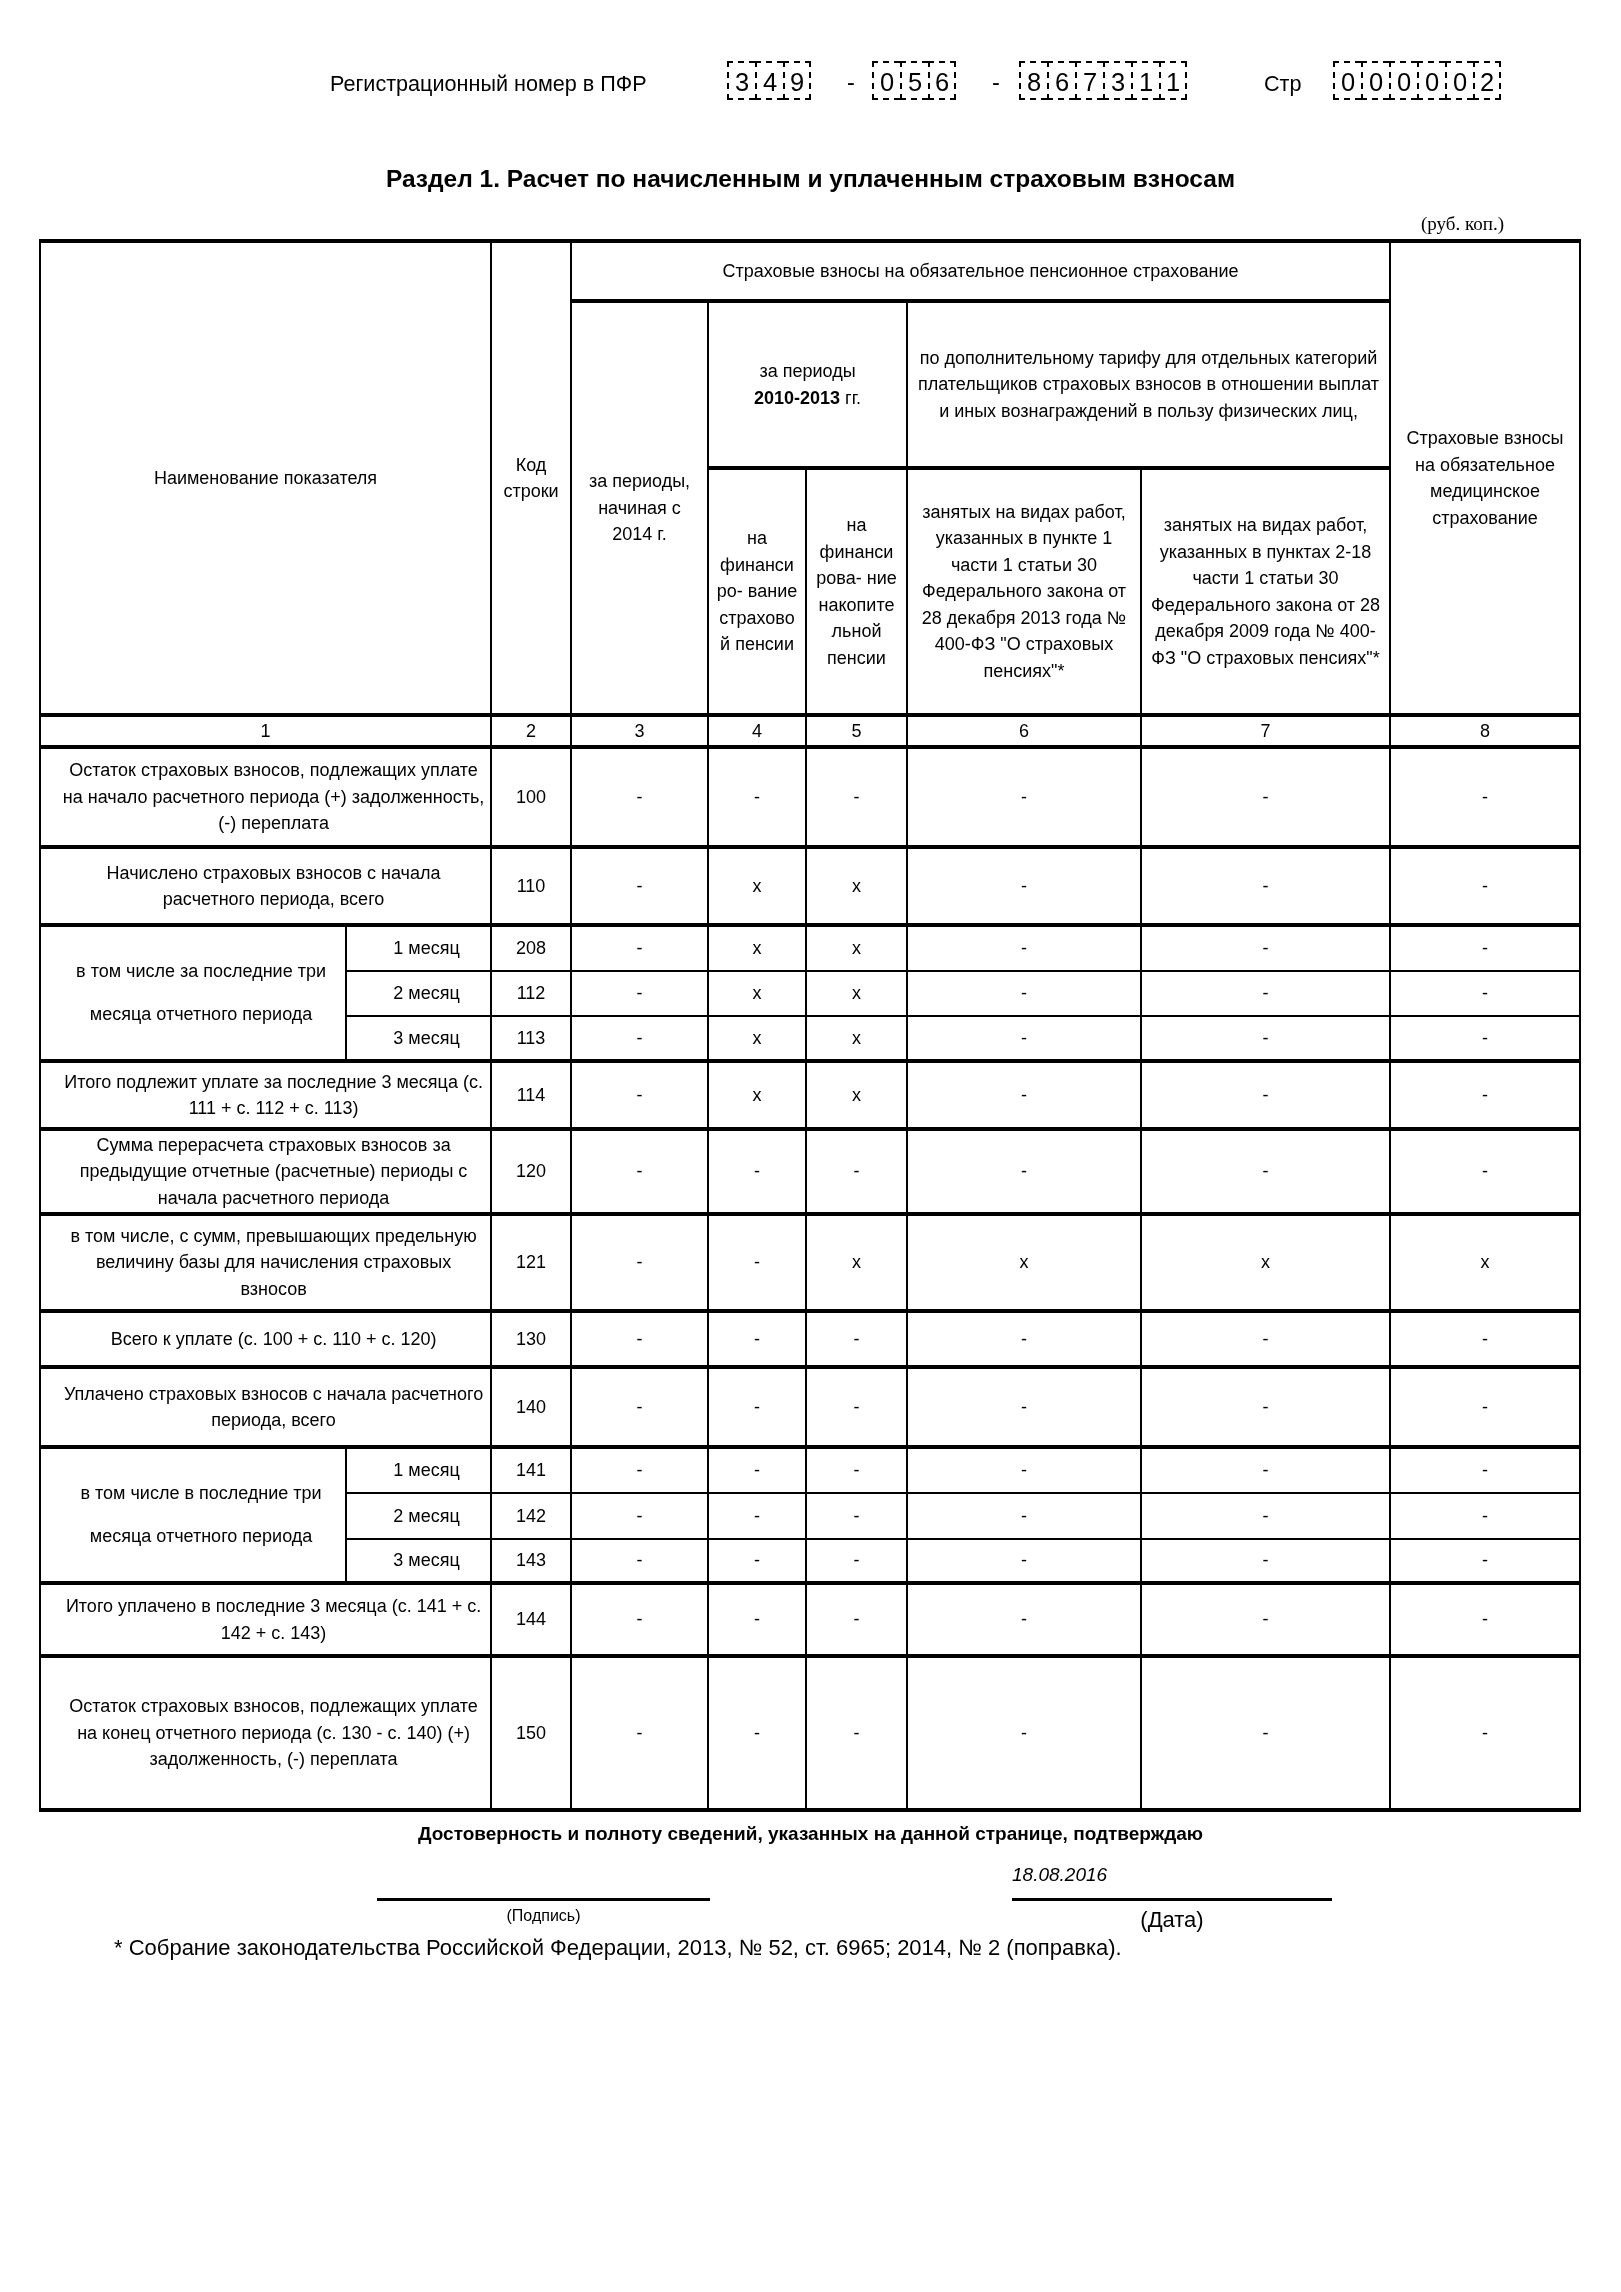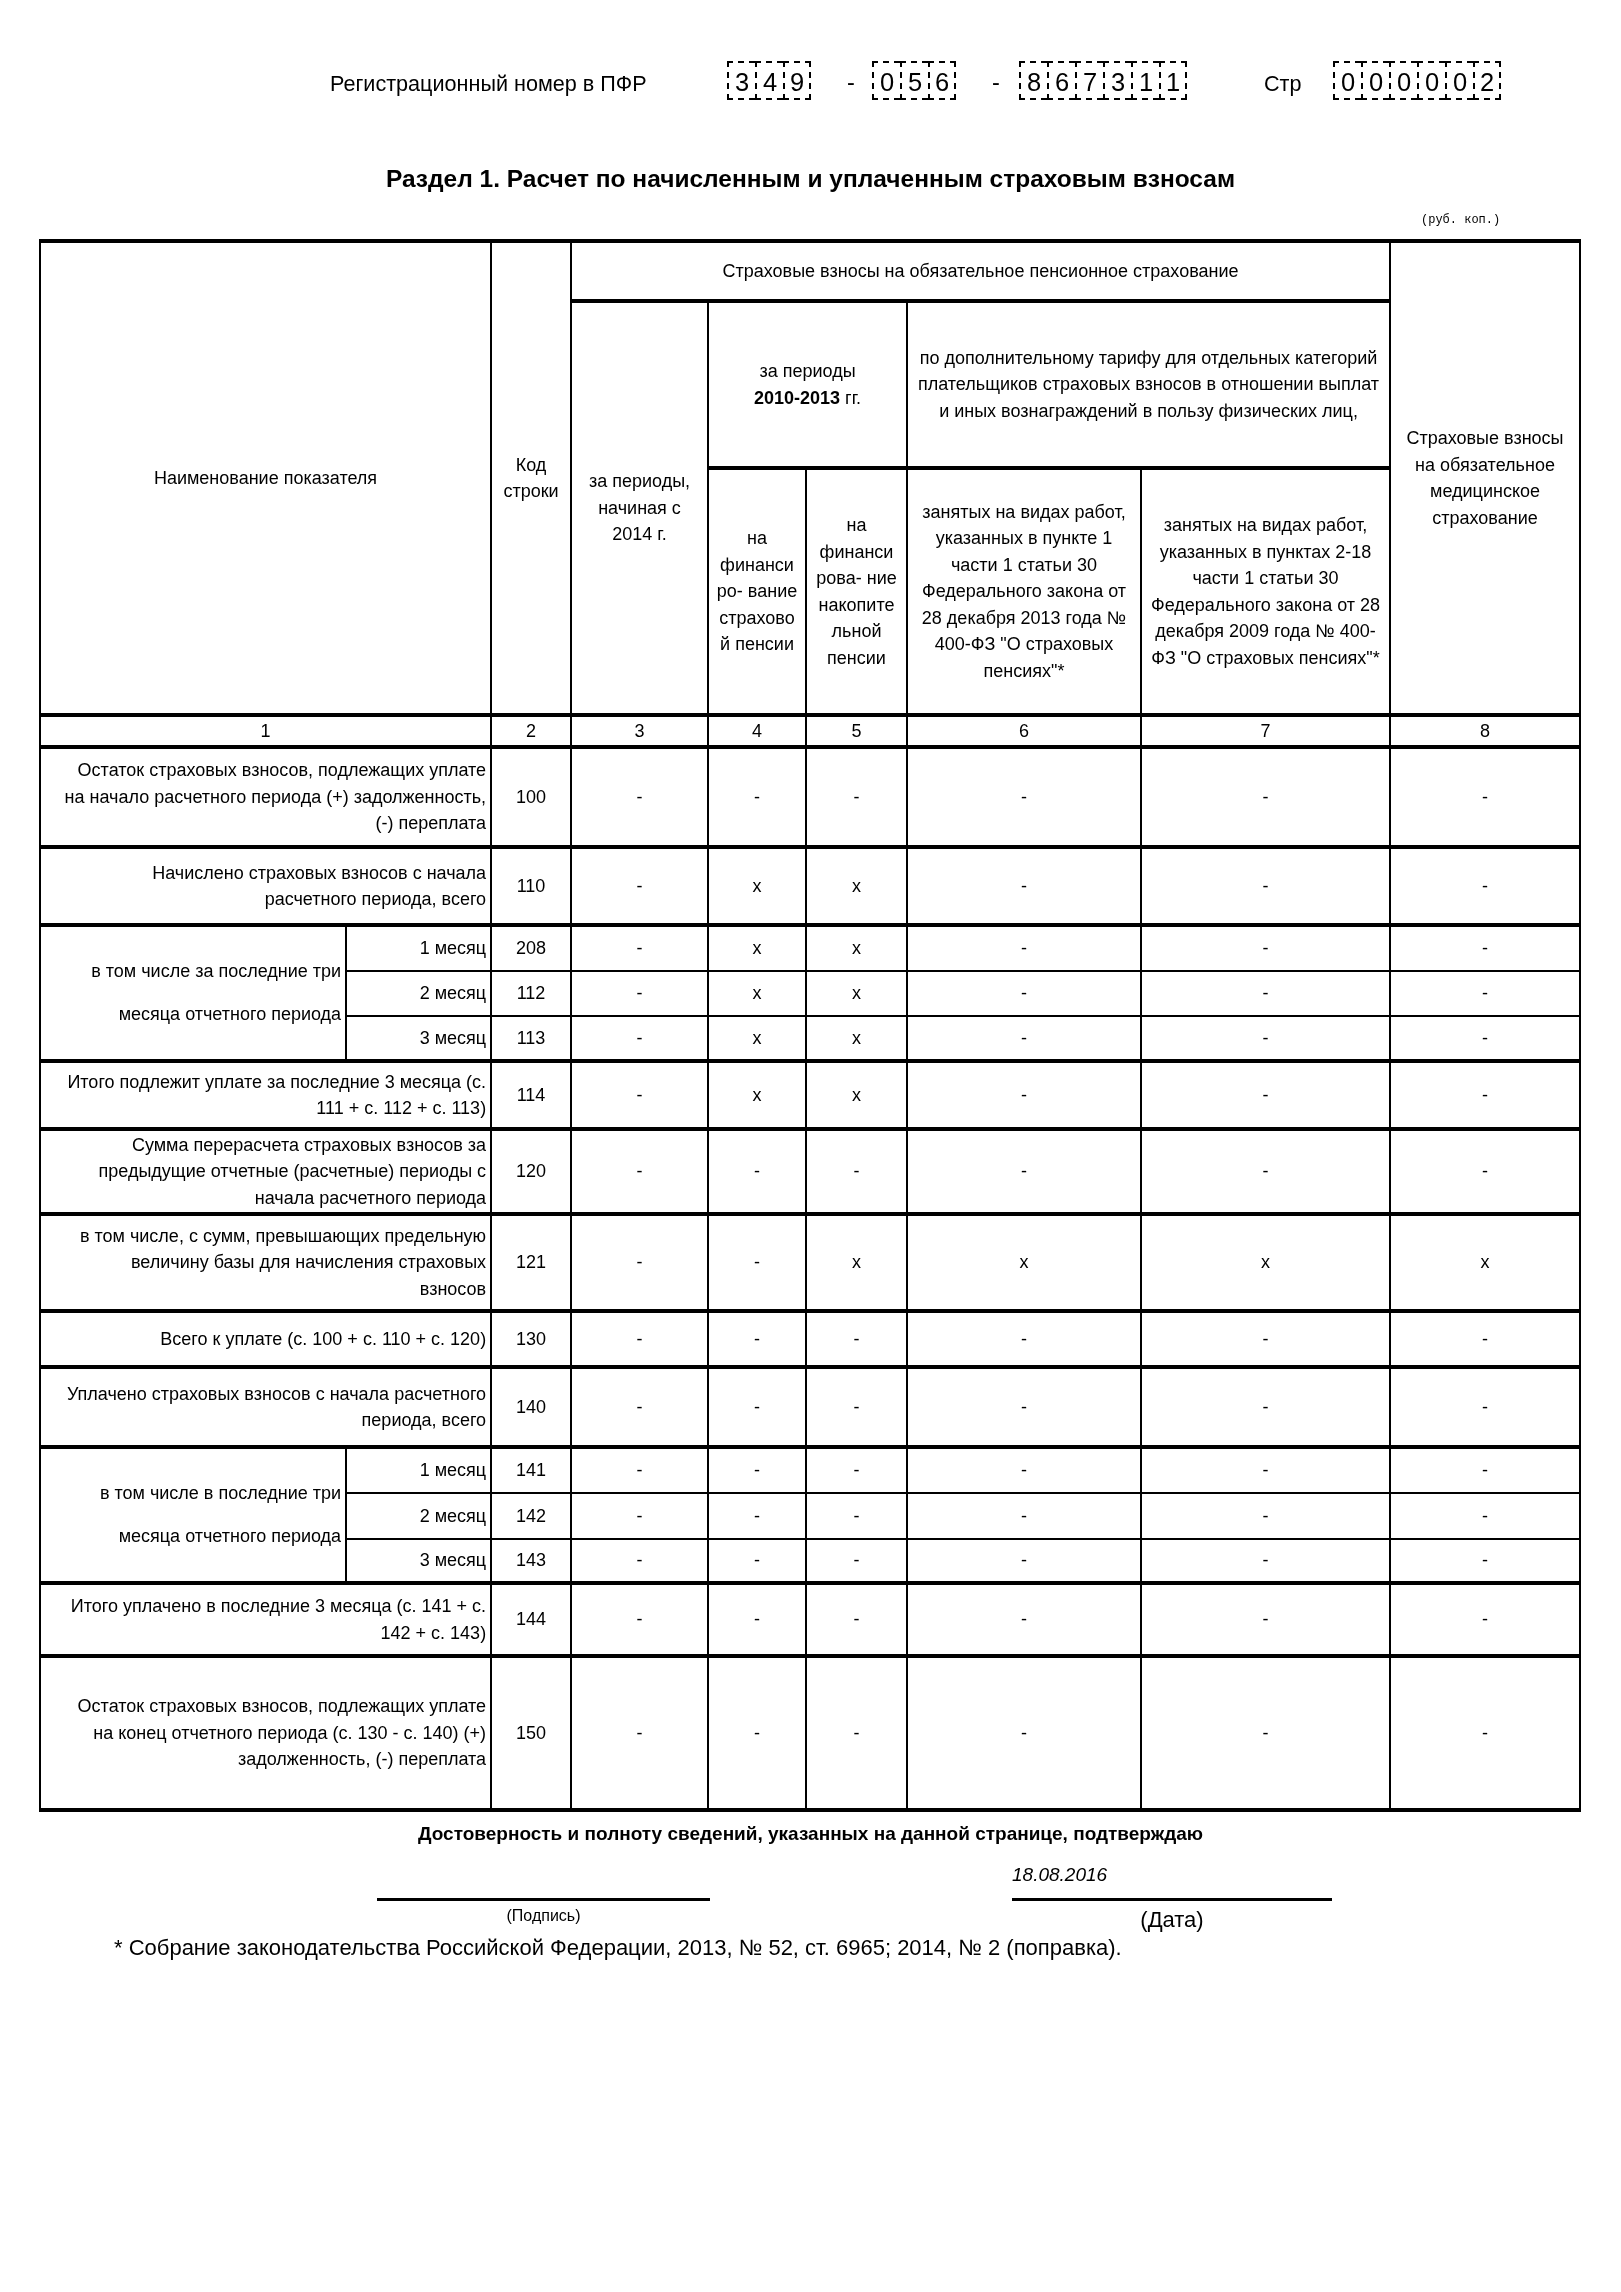--- a/index.html
+++ b/index.html
@@ -11,29 +11,29 @@
   #reg-label { left: 330px; top: 71px; font-size: 21.6px; }
   .box-group { position: absolute; top: 61px; height: 41px; display: flex; }
   .digit-box { width: 28px; height: 39px; border-top: 2px dashed #000; border-bottom: 2px dashed #000;
                border-left: 2px dashed #000; font-size: 25.5px; text-align: center; line-height: 39px;
                box-sizing: border-box; }
   .digit-box:last-child { border-right: 2px dashed #000; }
   .sep { position: absolute; top: 69px; font-size: 23.5px; }
   #page-label { left: 1264px; top: 71px; font-size: 21.6px; }
 
   #section-title { left: 0; width: 1621px; top: 165px; text-align: center; font-size: 24.5px; font-weight: bold; }
-  #unit-note { left: 1421px; top: 213px; font-family: Liberation Mono, monospace; font-size: 12px; }
+  #unit-note { left: 1421px; top: 213px; font-family: Liberation Serif, serif; font-size: 19px; }
 
   
   table.form { position: absolute; left: 39px; top: 239px; width: 1541px; border-collapse: collapse;
                table-layout: fixed; font-size: 18px; }
   table.form td { border: 2px solid #000; padding: 0 3.9px; text-align: center; vertical-align: middle;
                   line-height: 26.5px; box-sizing: border-box; }
   table.form tr.thick-top td { border-top: 4.9px solid #000; }
-  table.form td.left { text-align: right; padding-left: 20px; }
+  table.form td.left { text-align: center; padding-left: 20px; }
   table.form .bold { font-weight: bold; margin-top: 48px; }
   .outer-top td { border-top: 4.9px solid #000 !important; }
   .hdr-top { border-top: 4.9px solid #000 !important; }
   .last-row td { border-bottom: 4.9px solid #000 !important; }
 
   #confirm-text { left: 0; width: 1621px; top: 1823px; text-align: center; font-size: 19px; font-weight: bold; }
   #sign-line { left: 377px; top: 1898px; width: 333px; height: 0; border-top: 3.9px solid #000; }
   #date-line { left: 1012px; top: 1898px; width: 320px; height: 0; border-top: 3.9px solid #000; }
   #date-value { left: 1012px; width: 320px; top: 1864px; text-align: left; font-size: 19px; font-style: italic; }
   #sign-caption { left: 377px; width: 333px; top: 1907px; text-align: center; font-size: 16px; }

